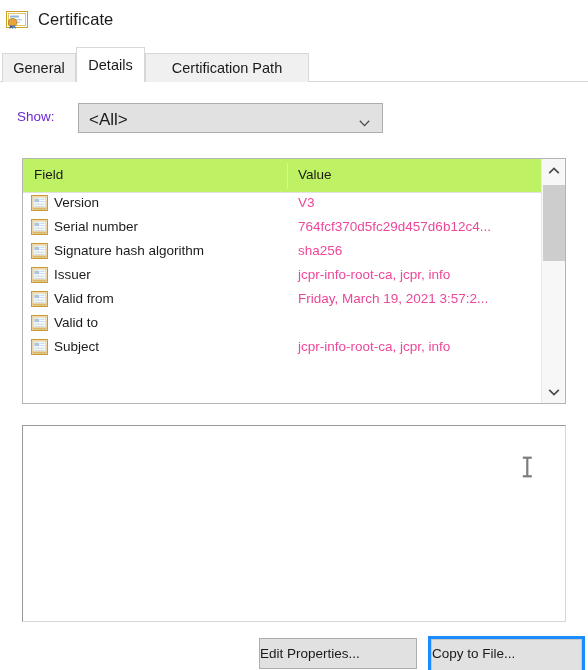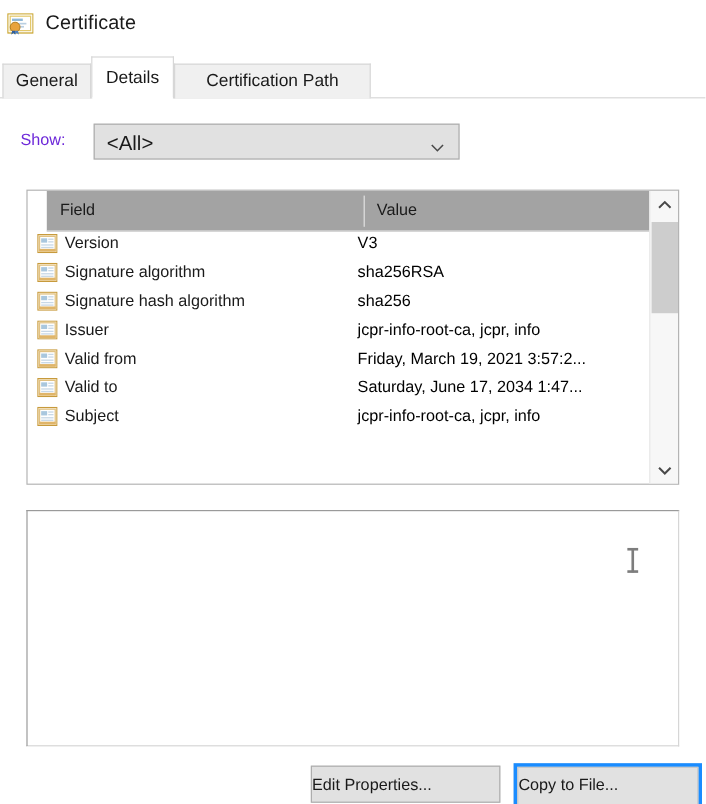--- a/index.html
+++ b/index.html
@@ -125,24 +125,24 @@
     left: 22px; top: 158px;
     width: 544px;
     height: 246px;
     box-sizing: border-box;
     background: #ffffff;
     border: 1px solid #b4b4b4;
     overflow: hidden;
   }
   .list-header {
     position: absolute;
-    left: 16px; top: 0;
+    left: 0; top: 0;
     width: 100%;
     height: 33px;
-    background: #a3a3a3;
+    background: #bef264;
     border-bottom: 1px solid #e0e0e0;
   }
   .col-head {
     position: absolute;
     top: 8px;
     font-size: 13.5px;
     color: #1a1a1a;
   }
   .col-head.field { left: 11px; }
   .col-head.value { left: 275px; }
@@ -172,21 +172,21 @@
     position: absolute;
     left: 31px; top: 3px;
     font-size: 13.5px;
     color: #1a1a1a;
     white-space: nowrap;
   }
   .row-value {
     position: absolute;
     left: 275px; top: 3px;
     font-size: 13.5px;
-    color: #000000;
+    color: #ec4899;
     white-space: nowrap;
   }
 
   
   .vscroll {
     position: absolute;
     right: 0; top: 0;
     width: 24px;
     height: 100%;
     background: #f7f7f7;
@@ -330,22 +330,22 @@
         <span class="row-icon"><svg width="17" height="16" viewBox="0 0 17 16">
             <rect x="0.5" y="0.5" width="16" height="15" fill="#fbf0d8" stroke="#c79a3c"></rect>
             <rect x="2" y="2" width="13" height="12" fill="#ffffff" stroke="#e0c183"></rect>
             <rect x="3.3" y="3.6" width="5" height="3.6" fill="#a9c7de"></rect>
             <rect x="9.2" y="3.8" width="4.4" height="1.1" fill="#c8d8e6"></rect>
             <rect x="9.2" y="6.0" width="4.4" height="1.1" fill="#c8d8e6"></rect>
             <rect x="3.3" y="8.6" width="10.3" height="1.1" fill="#c8d8e6"></rect>
             <rect x="3.3" y="10.7" width="10.3" height="1.1" fill="#c8d8e6"></rect>
             <rect x="1.6" y="12.4" width="13.8" height="2.2" fill="#e0b569"></rect>
           </svg></span>
-        <span class="row-field">Signature algorithm</span>
-        <span class="row-value">sha256RSA</span>
+        <span class="row-field">Serial number</span>
+        <span class="row-value">764fcf370d5fc29d457d6b12c4...</span>
       </div>
       <div class="row">
         <span class="row-icon"><svg width="17" height="16" viewBox="0 0 17 16">
             <rect x="0.5" y="0.5" width="16" height="15" fill="#fbf0d8" stroke="#c79a3c"></rect>
             <rect x="2" y="2" width="13" height="12" fill="#ffffff" stroke="#e0c183"></rect>
             <rect x="3.3" y="3.6" width="5" height="3.6" fill="#a9c7de"></rect>
             <rect x="9.2" y="3.8" width="4.4" height="1.1" fill="#c8d8e6"></rect>
             <rect x="9.2" y="6.0" width="4.4" height="1.1" fill="#c8d8e6"></rect>
             <rect x="3.3" y="8.6" width="10.3" height="1.1" fill="#c8d8e6"></rect>
             <rect x="3.3" y="10.7" width="10.3" height="1.1" fill="#c8d8e6"></rect>
@@ -387,21 +387,20 @@
             <rect x="0.5" y="0.5" width="16" height="15" fill="#fbf0d8" stroke="#c79a3c"></rect>
             <rect x="2" y="2" width="13" height="12" fill="#ffffff" stroke="#e0c183"></rect>
             <rect x="3.3" y="3.6" width="5" height="3.6" fill="#a9c7de"></rect>
             <rect x="9.2" y="3.8" width="4.4" height="1.1" fill="#c8d8e6"></rect>
             <rect x="9.2" y="6.0" width="4.4" height="1.1" fill="#c8d8e6"></rect>
             <rect x="3.3" y="8.6" width="10.3" height="1.1" fill="#c8d8e6"></rect>
             <rect x="3.3" y="10.7" width="10.3" height="1.1" fill="#c8d8e6"></rect>
             <rect x="1.6" y="12.4" width="13.8" height="2.2" fill="#e0b569"></rect>
           </svg></span>
         <span class="row-field">Valid to</span>
-        <span class="row-value">Saturday, June 17, 2034 1:47...</span>
       </div>
       <div class="row">
         <span class="row-icon"><svg width="17" height="16" viewBox="0 0 17 16">
             <rect x="0.5" y="0.5" width="16" height="15" fill="#fbf0d8" stroke="#c79a3c"></rect>
             <rect x="2" y="2" width="13" height="12" fill="#ffffff" stroke="#e0c183"></rect>
             <rect x="3.3" y="3.6" width="5" height="3.6" fill="#a9c7de"></rect>
             <rect x="9.2" y="3.8" width="4.4" height="1.1" fill="#c8d8e6"></rect>
             <rect x="9.2" y="6.0" width="4.4" height="1.1" fill="#c8d8e6"></rect>
             <rect x="3.3" y="8.6" width="10.3" height="1.1" fill="#c8d8e6"></rect>
             <rect x="3.3" y="10.7" width="10.3" height="1.1" fill="#c8d8e6"></rect>

